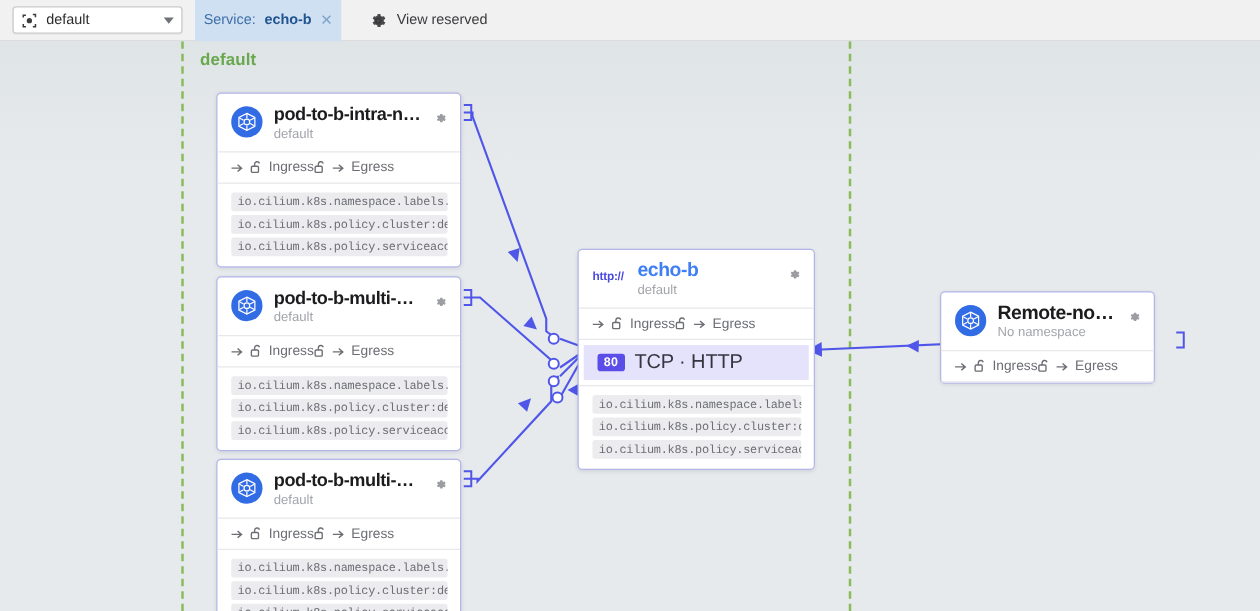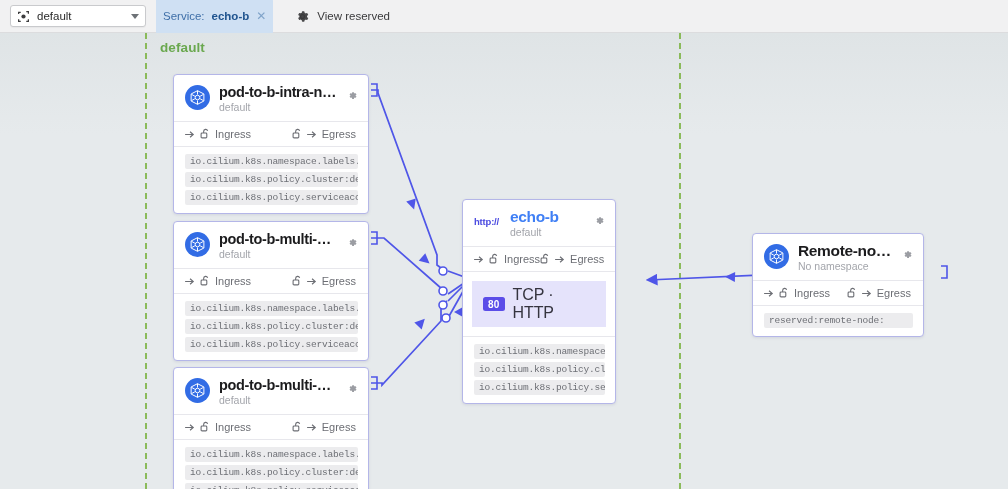--- a/index.html
+++ b/index.html
@@ -65,27 +65,27 @@
   .titles{flex:1;min-width:0;}
   .c-title{
     font-size:14.5px;font-weight:bold;color:#1c1c1e;letter-spacing:-.35px;
     white-space:nowrap;overflow:hidden;text-overflow:ellipsis;line-height:16px;
   }
   .c-title.accent{color:#3f7ff5;font-size:15.5px;}
   .c-sub{font-size:10.5px;color:#a3a5ab;line-height:13px;margin-top:1px;}
   .gear{flex:0 0 auto;margin-top:3px;}
   .divider{height:1px;background:#e7e7ec;}
   .io-row{
-    display:flex;align-items:center;justify-content:space-between;
+    display:flex;align-items:center;justify-content:flex-start;
     padding:6px 12px 6px 11px;font-size:11px;color:#6c6e74;
   }
   .io{display:flex;align-items:center;gap:4px;}
   .port-row{
     display:flex;align-items:center;gap:8px;
-    margin:9px;padding:5px 10px 5px 11px;background:#e5e3fb;
+    margin:4px;padding:5px 10px 5px 11px;background:#e5e3fb;
   }
   .port-badge{
     background:#5b4de8;color:#fff;font-size:10px;font-weight:bold;
     border-radius:2.5px;padding:1.5px 5px;letter-spacing:.2px;
   }
   .port-text{font-size:16px;color:#35343f;font-weight:normal;letter-spacing:-.1px;}
   .labels{padding:7px 10px 8px 11px;display:flex;flex-direction:column;gap:3px;}
   .lbl{
     background:#ececee;border-radius:2px;padding:2px 5px;
     font-family:"Liberation Mono", monospace;font-size:9.5px;color:#6d6f75;
@@ -340,21 +340,21 @@
         </span>
       </div>
       <div class="divider"></div>
       <div class="labels">
         <div class="lbl">io.cilium.k8s.namespace.labels.f…</div>
         <div class="lbl">io.cilium.k8s.policy.cluster:def…</div>
         <div class="lbl">io.cilium.k8s.policy.serviceacco…</div>
       </div>
     </div>
 
-    <div class="card" style="left:462px;top:166px;width:154px;">
+    <div class="card" style="left:462px;top:166px;width:190px;">
       <div class="card-head">
         <span class="proto-badge">http://</span>
         <div class="titles" style="margin-left:2px;">
           <div class="c-title accent">echo-b</div>
           <div class="c-sub">default</div>
         </div>
         <span class="gear">
           <svg width="11" height="11" viewBox="0 0 20 20">
               <path fill="#9b9da3" d="M10 7a3 3 0 1 0 0 6 3 3 0 0 0 0-6zm0 4.6A1.6 1.6 0 1 1 10 8.4a1.6 1.6 0 0 1 0 3.2z"></path>
               <path fill="#9b9da3" d="M17 11.3l-1.2-.6a5.8 5.8 0 0 0 0-1.4l1.2-.6a.5.5 0 0 0 .2-.67l-1-1.8a.5.5 0 0 0-.64-.24l-1.3.45a5.6 5.6 0 0 0-1.36-.8L12.7 4.4a.5.5 0 0 0-.5-.44h-2.4a.5.5 0 0 0-.5.44l-.2 1.3c-.5.18-.95.44-1.36.79l-1.3-.45a.5.5 0 0 0-.64.24l-1 1.8a.5.5 0 0 0 .2.67l1.2.6a5.8 5.8 0 0 0 0 1.4l-1.2.6a.5.5 0 0 0-.2.67l1 1.8a.5.5 0 0 0 .64.24l1.3-.45c.41.35.86.61 1.36.79l.2 1.3a.5.5 0 0 0 .5.44h2.4a.5.5 0 0 0 .5-.44l.2-1.3c.5-.18.95-.44 1.36-.79l1.3.45a.5.5 0 0 0 .64-.24l1-1.8a.5.5 0 0 0-.2-.67z"></path>
@@ -436,19 +436,16 @@
               <path d="M4 5.5V3.6a2.2 2.2 0 0 1 4.3-.6" fill="none" stroke="#6c6e74" stroke-width="1.2"></path>
               <rect x="1.2" y="5.4" width="6.2" height="5.3" rx="1" fill="none" stroke="#6c6e74" stroke-width="1.2"></rect>
             </svg>
           <svg width="11" height="9" viewBox="0 0 12 10">
               <path d="M0 5h8M5.5 2 9 5 5.5 8" fill="none" stroke="#6c6e74" stroke-width="1.3"></path>
             </svg>
           <span>Egress</span>
         </span>
       </div>
       <div class="divider"></div>
-      <div class="labels">
-        <div class="lbl" style="display:inline-block;">reserved:remote-node:</div>
-      </div>
     </div>
 
   </div>
 </div>
 
 </body></html>

